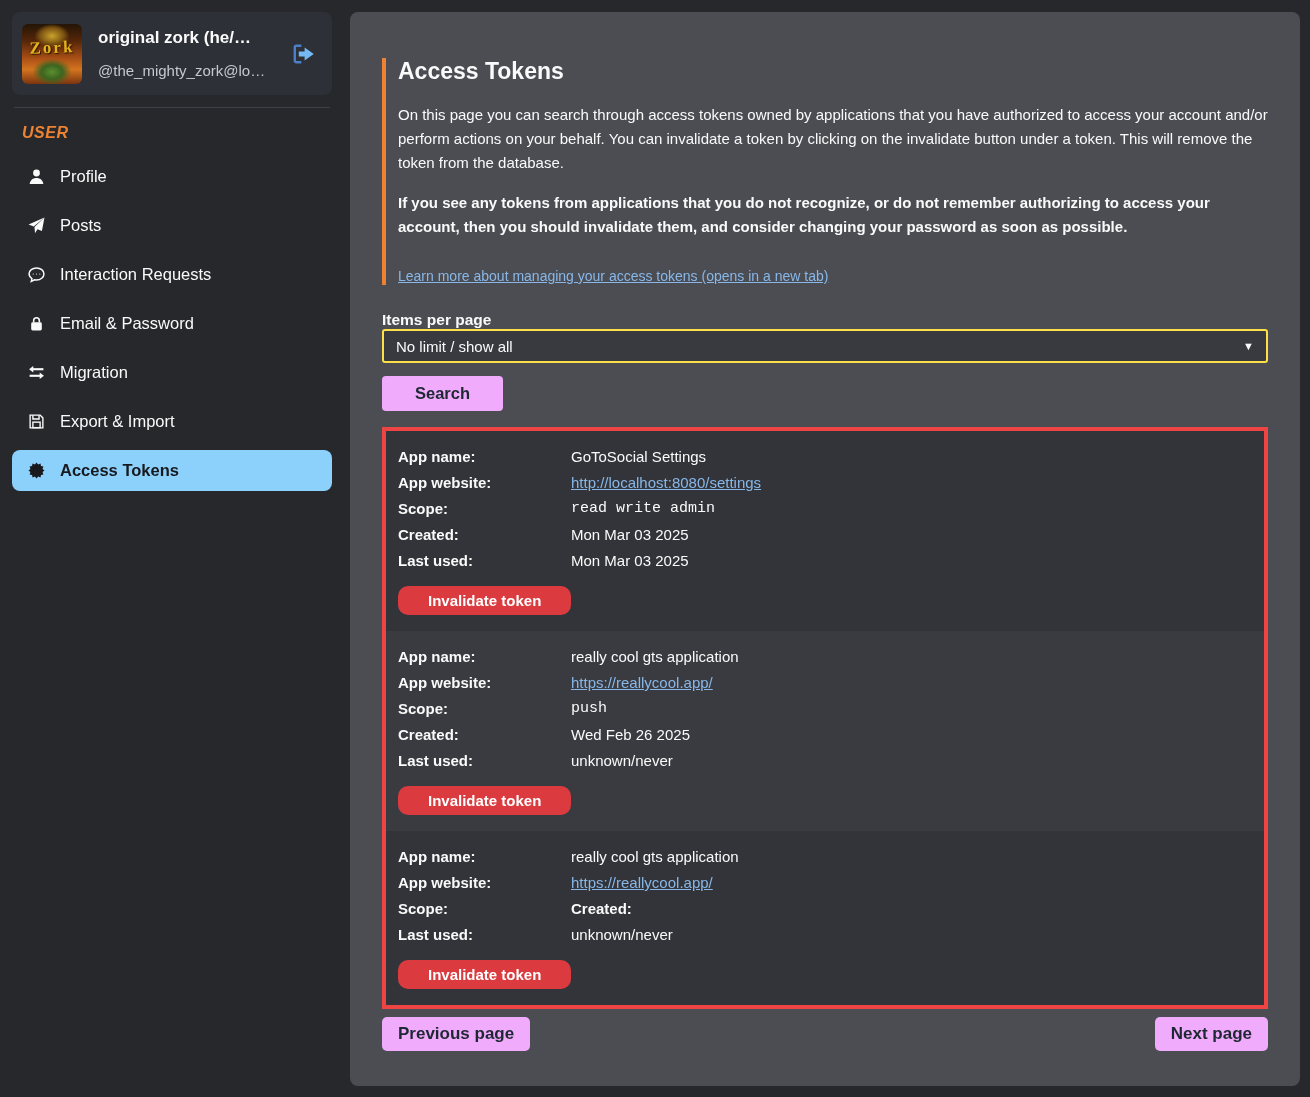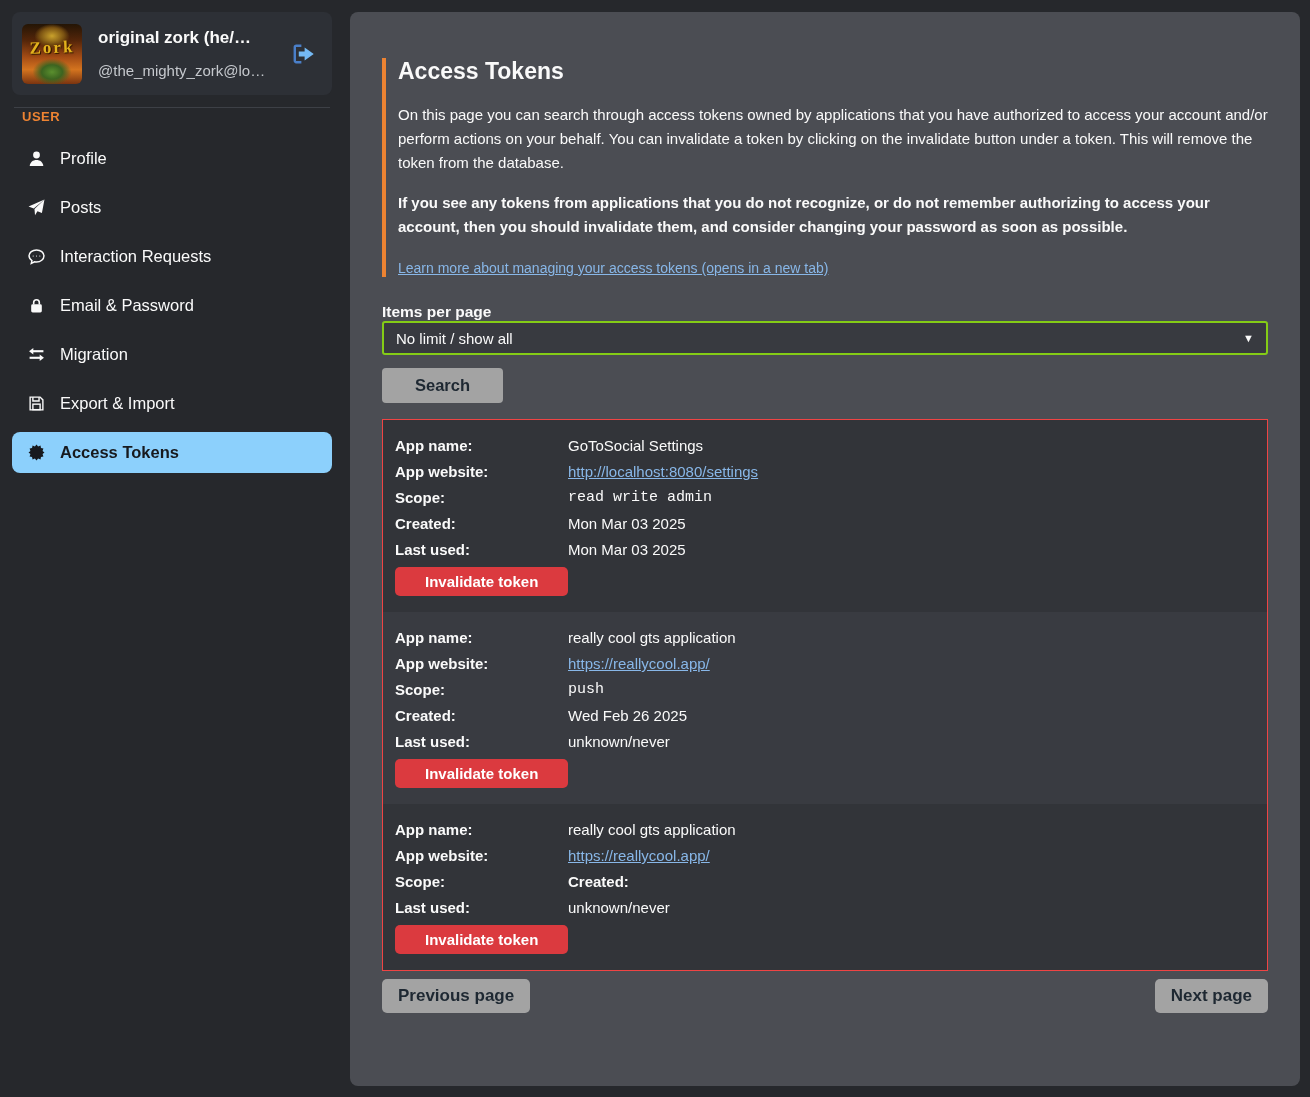--- a/index.html
+++ b/index.html
@@ -47,22 +47,22 @@
   .user-name {
     font-size: 15px; color: #c5c8cd; margin-top: 14px;
     white-space: nowrap; overflow: hidden;
   }
   .logout-btn { margin-right: 6px; flex-shrink: 0; cursor: pointer; background: none; border: none; padding: 0; }
   .logout-btn svg { display: block; }
 
   .sidebar-divider { border: none; border-top: 1px solid #3d4046; margin: 12px 2px 0; }
 
   .user-section-label {
-    color: #ed8332; font-weight: bold; font-size: 13px;
-    letter-spacing: .5px; padding-left: 10px; margin-top: 1px;
+    color: #ed8332; font-weight: bold; font-size: 16px;
+    letter-spacing: .5px; padding-left: 10px; margin-top: 16px; font-style: italic;
   }
   .nav { margin-top: 14px; display: flex; flex-direction: column; gap: 8px; }
   .nav-item {
     display: flex; align-items: center; gap: 15px;
     padding: 11px 15px; font-size: 16.5px;
     border-radius: 8px; cursor: pointer; color: #fafafa;
   }
   .nav-item .icon { width: 18px; display: flex; justify-content: center; }
   .nav-item .icon svg { width: 17px; height: 17px; display: block; }
   .nav-item.active { background: #8cd0fc; color: #17191d; font-weight: bold; }
@@ -71,56 +71,56 @@
   .panel {
     flex: 1; background: #4b4d53; border-radius: 8px;
     padding: 46px 32px 32px;
   }
   .header-block {
     border-left: 4px solid #ed8332;
     padding-left: 12px; margin-bottom: 26px;
   }
   .page-title { font-size: 23px; font-weight: bold; margin: 0 0 18px; }
   .para { font-size: 15px; line-height: 1.6; margin: 0 0 16px; max-width: 885px; }
-  .para.warning { font-weight: bold; margin-bottom: 20px; }
+  .para.warning { font-weight: bold; margin-bottom: 28px; }
   a.link { color: #88b7e8; text-decoration: underline; cursor: pointer; }
   .learn-link { font-size: 14px; }
 
   .form-label { font-weight: bold; font-size: 15.5px; }
   .select-box {
-    height: 34px; border: 2px solid #84cc16; border-radius: 3px;
+    height: 34px; border: 2px solid #fde047; border-radius: 3px;
     background: #383a40; display: flex; align-items: center;
     justify-content: space-between; padding: 0 12px;
     font-size: 15px; margin-bottom: 13px; cursor: pointer;
   }
   .select-arrow { font-size: 11px; color: #fafafa; }
 
   .btn { border: none; cursor: pointer; font-family: "Liberation Sans", sans-serif; }
   .btn-blue {
-    background: #a3a3a3; color: #1e2832; font-weight: bold;
+    background: #f0abfc; color: #1e2832; font-weight: bold;
     font-size: 16.5px; border-radius: 4px; padding: 8px 33px;
   }
   .search-btn { margin-bottom: 16px; }
 
-  .token-list { border: 1px solid #ef4444; }
+  .token-list { border: 4px solid #ef4444; }
   .token-entry { padding: 13px 16px 16px 12px; }
   .token-entry:nth-child(odd)  { background: #323439; }
   .token-entry:nth-child(even) { background: #393b41; }
   .token-entry dl {
     display: grid; grid-template-columns: 173px 1fr; margin: 0;
   }
   .token-entry dt, .token-entry dd {
     margin: 0; line-height: 26px; font-size: 15px;
   }
   .token-entry dt { font-weight: bold; }
   .mono { font-family: "Liberation Mono", monospace; font-size: 13px; }
   .btn-red {
     background: #db3a3f; color: #ffffff; font-weight: bold;
-    font-size: 15px; border-radius: 5px; padding: 6px 30px;
-    margin-top: 4px; display: inline-block;
+    font-size: 15px; border-radius: 10px; padding: 6px 30px;
+    margin-top: 12px; display: inline-block;
   }
 
   .pagination { display: flex; justify-content: space-between; margin-top: 8px; }
   .btn-page { font-size: 17px; padding: 7px 16px; border-radius: 5px; text-align: right; }
 </style>
 </head>
 <body>
 
 <div class="sidebar">
 

